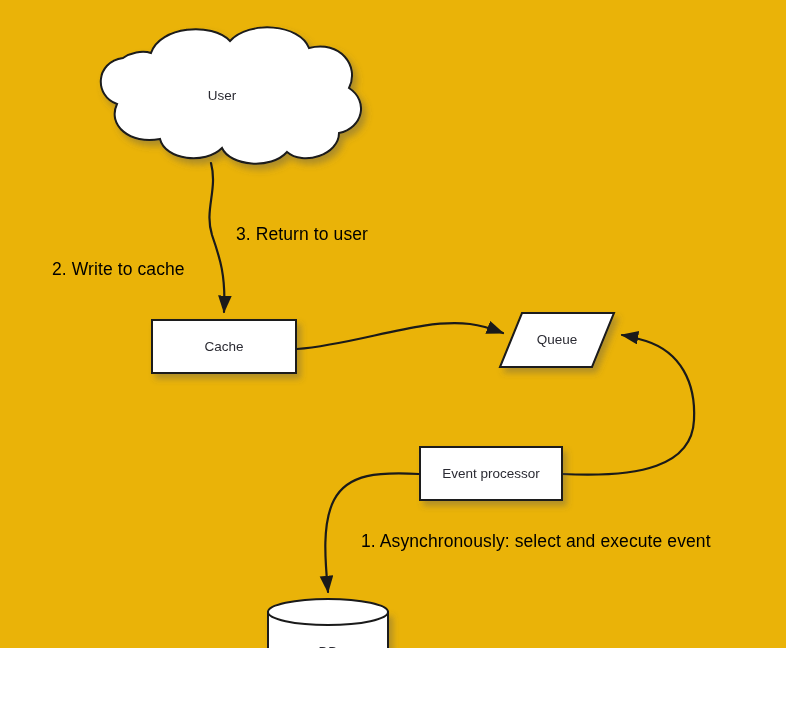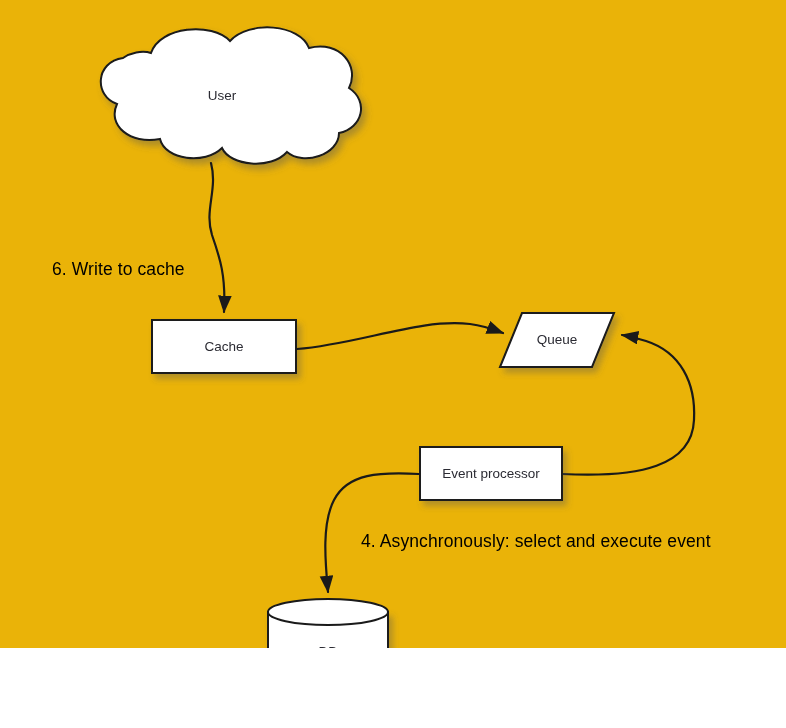--- a/index.html
+++ b/index.html
@@ -124,19 +124,20 @@
       <path class="cyl-body" filter="url(#softshadow2)" d="M 268 612
                L 268 673
                C 268 686, 295 695, 328 695
                C 361 695, 388 686, 388 673
                L 388 612 Z"></path>
       <ellipse class="cyl-body" cx="328" cy="612" rx="60" ry="13"></ellipse>
       <text class="node-label" x="328" y="652">DB</text>
     </g>
   </svg>
 
-  <div class="step-label" style="left:52px; top:259px;">6. Write to cache</div>
+  <div class="step-label" style="left:52px; top:259px;">2. Write to cache</div>
 
 
+  <div class="step-label" style="left:236px; top:224px;">3. Return to user</div>
 
-  <div class="step-label" style="left:361px; top:531px;">4. Asynchronously: select and execute event</div>
+  <div class="step-label" style="left:361px; top:531px;">1. Asynchronously: select and execute event</div>
 
 </div>
 
 </body></html>

